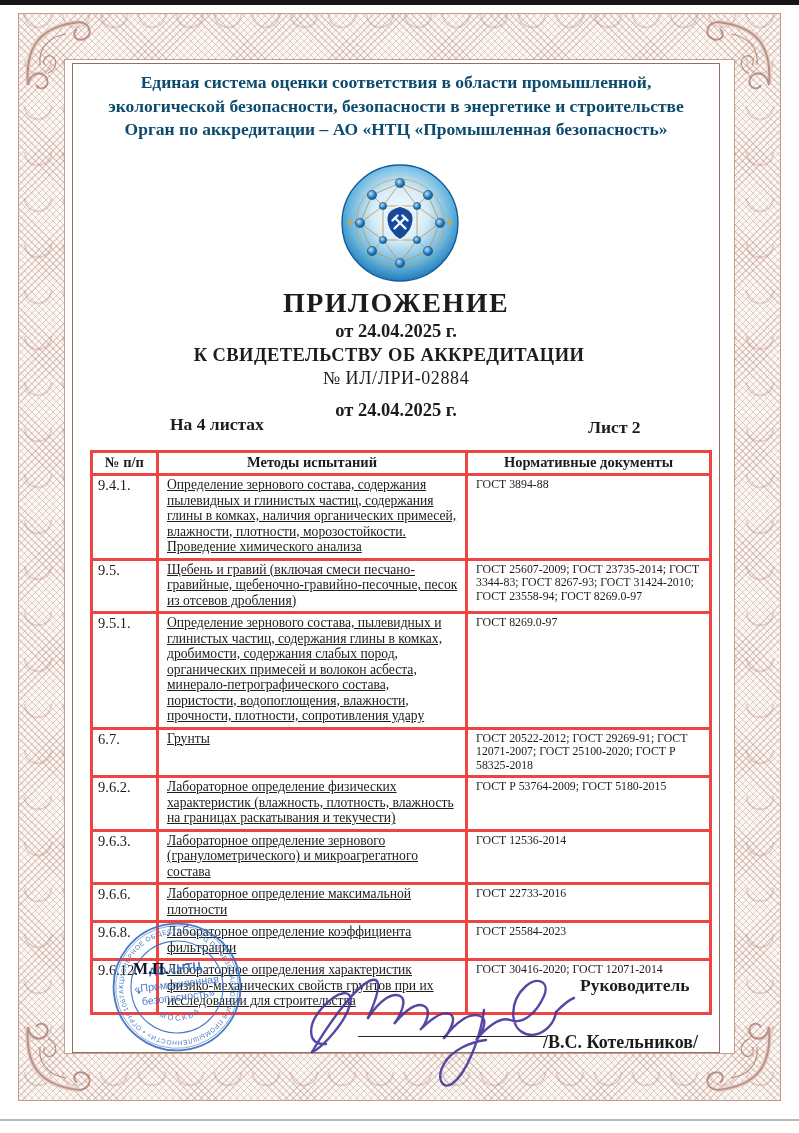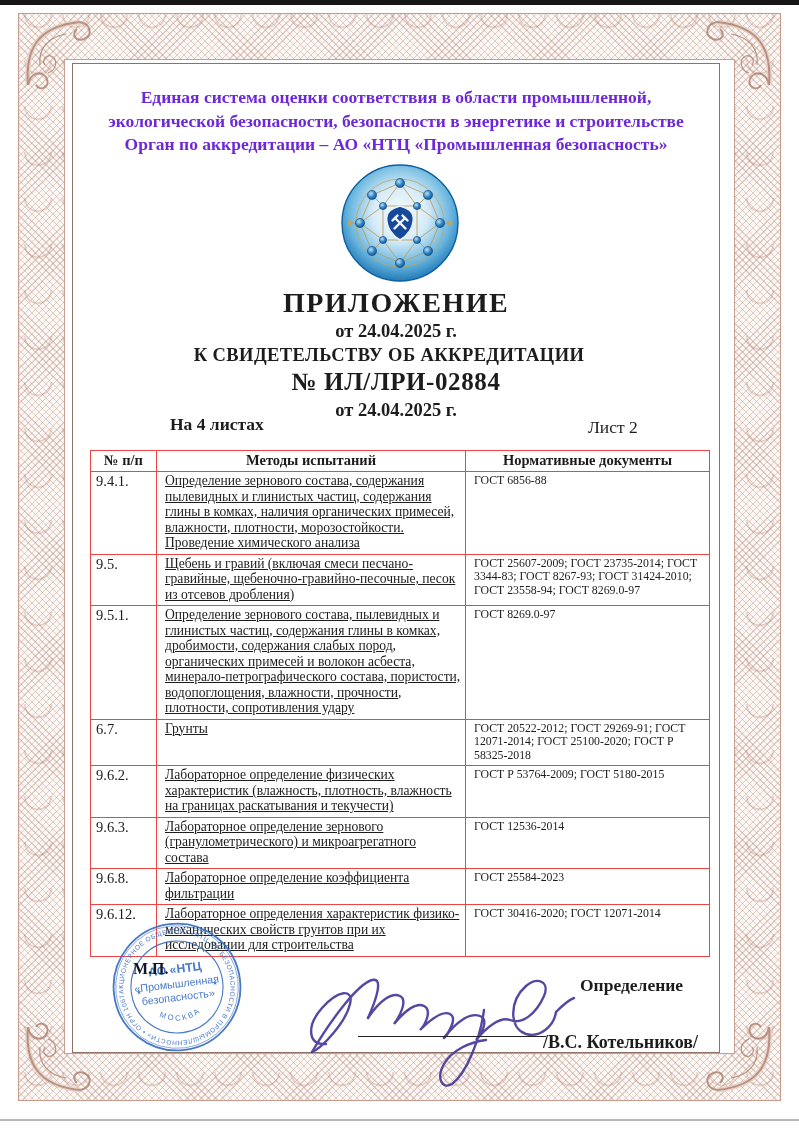--- a/index.html
+++ b/index.html
@@ -20,41 +20,41 @@
         background:#ffffff;border:1px solid #c8a092;}
   .inner-line{position:absolute;left:72px;top:63px;width:646px;height:988px;
         border:1.6px solid #8d7265;}
   .orn{position:absolute;width:78px;height:78px;}
   .orn.tl{left:18px;top:13px;}
   .orn.tr{left:701px;top:13px;transform:scaleX(-1);}
   .orn.bl{left:18px;top:1021px;transform:scaleY(-1);}
   .orn.br{left:701px;top:1021px;transform:scale(-1,-1);}
 
   
-  .org-header{position:absolute;left:73px;top:86px;width:646px;text-align:center;
-        font-weight:bold;font-size:17.5px;line-height:23.5px;color:#6d28d9;}
+  .org-header{position:absolute;left:73px;top:71px;width:646px;text-align:center;
+        font-weight:bold;font-size:17.5px;line-height:23.5px;color:#0c4a6e;}
   .logo{position:absolute;left:339px;top:162px;width:122px;height:122px;}
 
   .doc-title{position:absolute;left:73px;top:287px;width:646px;text-align:center;
         font-weight:bold;font-size:28px;letter-spacing:1.5px;}
   .doc-date1{position:absolute;left:73px;top:321px;width:646px;text-align:center;
         font-weight:bold;font-size:18.5px;}
   .doc-subtitle{position:absolute;left:66px;top:345px;width:646px;text-align:center;
         font-weight:bold;font-size:18.5px;letter-spacing:0.4px;}
   .doc-number{position:absolute;left:73px;top:368px;width:646px;text-align:center;
-        font-weight:bold;font-size:25px;letter-spacing:0.6px;}
+        font-weight:normal;font-size:18px;letter-spacing:0.6px;}
   .doc-date2{position:absolute;left:73px;top:400px;width:646px;text-align:center;
         font-weight:bold;font-size:18.5px;}
   .sheets-total{position:absolute;left:170px;top:414px;font-weight:bold;font-size:17.5px;}
-  .sheet-current{position:absolute;left:588px;top:417px;font-weight:normal;font-size:17.5px;}
+  .sheet-current{position:absolute;left:588px;top:417px;font-weight:bold;font-size:17.5px;}
 
   
   table.methods{position:absolute;left:90px;top:450px;width:619px;border-collapse:collapse;
         table-layout:fixed;}
-  table.methods th, table.methods td{border:1px solid #ef4444;vertical-align:top;}
+  table.methods th, table.methods td{border:3px solid #ef4444;vertical-align:top;}
   table.methods th{font-size:14.5px;font-weight:bold;text-align:center;padding:1px 2px 2px 2px;}
   td.num{font-size:14.5px;padding:1px 2px 2px 5px;}
   td.method{font-size:13.6px;line-height:15.5px;padding:1px 4px 3px 8px;text-decoration:underline;}
   td.docs{font-size:11.8px;line-height:13.6px;padding:2px 4px 3px 8px;font-family:"Liberation Serif",serif;}
 
   
   .stamp{position:absolute;left:108px;top:918px;width:138px;height:138px;opacity:0.92;
          transform:rotate(-7deg);}
   .mp-label{position:absolute;left:133px;top:960px;font-weight:bold;font-size:16px;color:#0f172a;}
   .signature{position:absolute;left:288px;top:948px;width:310px;height:145px;}
@@ -186,46 +186,51 @@
         <tr>
           <th>№ п/п</th>
           <th>Методы испытаний</th>
           <th>Нормативные документы</th>
         </tr>
       </thead>
     <tbody>
         <tr>
           <td class="num">9.4.1.</td>
           <td class="method">Определение зернового состава, содержания пылевидных и глинистых частиц, содержания глины в комках, наличия органических примесей, влажности, плотности, морозостойкости. Проведение химического анализа</td>
-          <td class="docs">ГОСТ 6856-88</td>
+          <td class="docs">ГОСТ 3894-88</td>
         </tr>
         <tr>
           <td class="num">9.5.</td>
           <td class="method">Щебень и гравий (включая смеси песчано-гравийные, щебеночно-гравийно-песочные, песок из отсевов дробления)</td>
           <td class="docs">ГОСТ 25607-2009; ГОСТ 23735-2014; ГОСТ 3344-83; ГОСТ 8267-93; ГОСТ 31424-2010; ГОСТ 23558-94; ГОСТ 8269.0-97</td>
         </tr>
         <tr>
           <td class="num">9.5.1.</td>
           <td class="method">Определение зернового состава, пылевидных и глинистых частиц, содержания глины в комках, дробимости, содержания слабых пород, органических примесей и волокон асбеста, минерало-петрографического состава, пористости, водопоглощения, влажности, прочности, плотности, сопротивления удару</td>
           <td class="docs">ГОСТ 8269.0-97</td>
         </tr>
         <tr>
           <td class="num">6.7.</td>
           <td class="method">Грунты</td>
-          <td class="docs">ГОСТ 20522-2012; ГОСТ 29269-91; ГОСТ 12071-2014; ГОСТ 25100-2020; ГОСТ Р 58325-2018</td>
+          <td class="docs">ГОСТ 20522-2012; ГОСТ 29269-91; ГОСТ 12071-2007; ГОСТ 25100-2020; ГОСТ Р 58325-2018</td>
         </tr>
         <tr>
           <td class="num">9.6.2.</td>
           <td class="method">Лабораторное определение физических характеристик (влажность, плотность, влажность на границах раскатывания и текучести)</td>
           <td class="docs">ГОСТ Р 53764-2009; ГОСТ 5180-2015</td>
         </tr>
         <tr>
           <td class="num">9.6.3.</td>
           <td class="method">Лабораторное определение зернового (гранулометрического) и микроагрегатного состава</td>
           <td class="docs">ГОСТ 12536-2014</td>
+        </tr>
+        <tr>
+          <td class="num">9.6.6.</td>
+          <td class="method">Лабораторное определение максимальной плотности</td>
+          <td class="docs">ГОСТ 22733-2016</td>
         </tr>
         <tr>
           <td class="num">9.6.8.</td>
           <td class="method">Лабораторное определение коэффициента фильтрации</td>
           <td class="docs">ГОСТ 25584-2023</td>
         </tr>
         <tr>
           <td class="num">9.6.12.</td>
           <td class="method">Лабораторное определения характеристик физико-механических свойств грунтов при их исследовании для строительства</td>
           <td class="docs">ГОСТ 30416-2020; ГОСТ 12071-2014</td>
@@ -265,17 +270,17 @@
       <path d="M38,96 C20,98 18,78 34,60 C50,42 66,40 62,56 C58,74 34,100 24,104"></path>
       <path d="M24,104 C44,70 70,36 84,32 C96,29 88,52 80,70"></path>
       <path d="M80,70 C92,52 104,44 112,48 C120,52 112,68 106,76 C116,64 128,54 136,58 C144,62 138,76 132,82 C142,72 154,62 162,66 C170,70 160,86 156,90"></path>
       <path d="M156,90 C168,74 182,64 192,68 C202,72 192,88 188,92 C198,80 212,68 222,72 C234,77 248,66 256,48 C262,34 250,28 238,38 C222,52 220,80 238,86 C252,90 266,78 268,64"></path>
       <path d="M196,62 C192,92 178,126 164,136 C154,142 148,130 156,116 C164,102 182,94 198,92"></path>
       <path d="M268,64 C274,58 280,52 286,50"></path>
     </g>
   </svg>
   <div class="sig-line"></div>
 
-  <div class="head-title">Определение</div>
+  <div class="head-title">Руководитель</div>
   <div class="head-name">/В.С. Котельников/</div>
 
   <div class="scan-bottom-line"></div>
 </div>
 
 </body></html>

